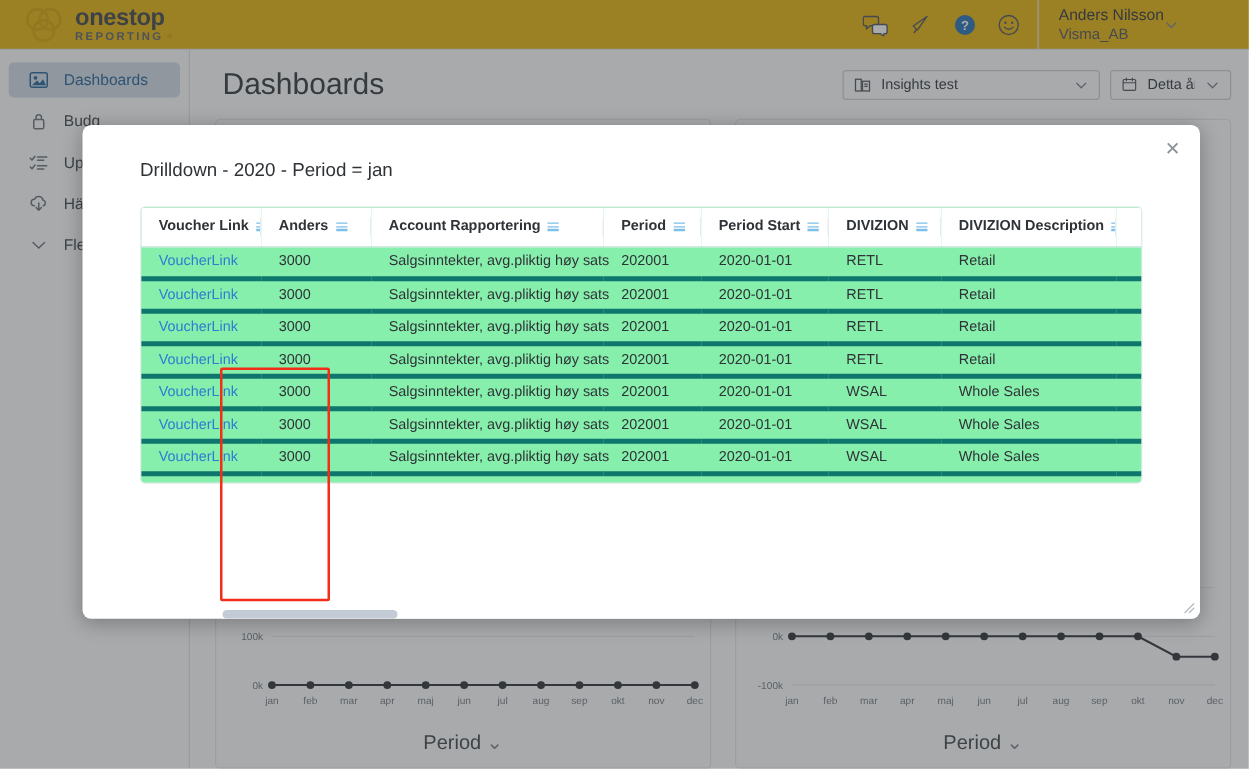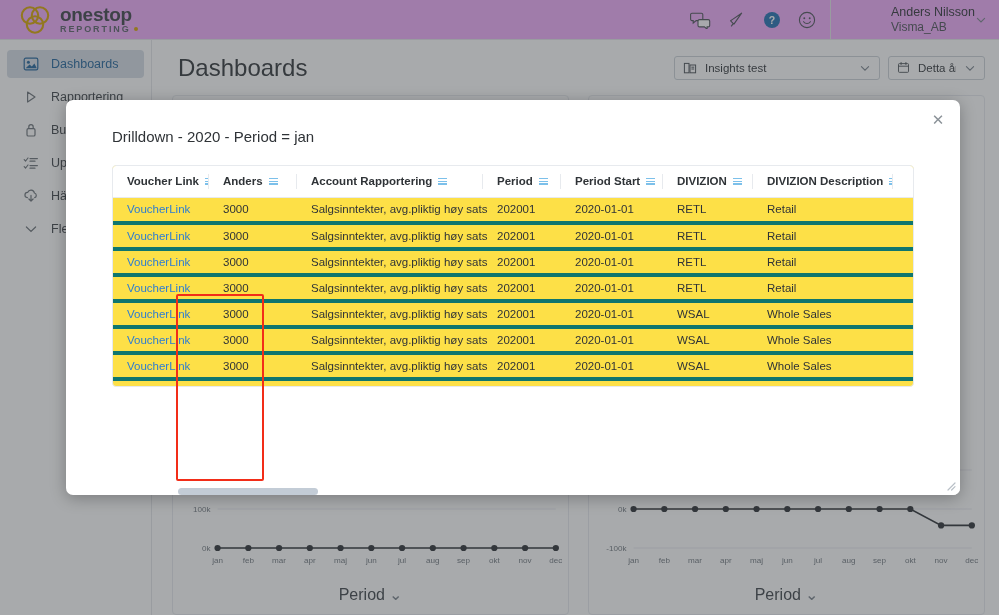--- a/index.html
+++ b/index.html
@@ -12,21 +12,21 @@
 
   
   .app {
     position: absolute; inset: 0;
     background: #ffffff;
   }
 
   
   .topbar {
     position: absolute; top: 0; left: 0; right: 0; height: 40px;
-    background: #f0abfc;
+    background: #eab308;
     border-bottom: 1px solid #e3e6ea;
     display: flex; align-items: center;
   }
   .logo-wrap {
     width: 152px; height: 40px;
     display: flex; align-items: center; padding-left: 18px; gap: 8px;
   }
   .logo-mark { width: 34px; height: 30px; flex: 0 0 auto; }
   .logo-text { line-height: 1; }
   .logo-text .l1 {
@@ -40,21 +40,21 @@
     display: inline-block; width: 4px; height: 4px; border-radius: 50%;
     background: #d8a400; margin-left: 3px; vertical-align: 1px;
   }
 
   .top-spacer { flex: 1 1 auto; }
   .top-icons { display: flex; align-items: center; gap: 17px; padding-right: 14px; }
   .top-icons svg { display: block; }
   .divider-v { width: 1px; height: 40px; background: #e3e6ea; }
   .user-box {
     width: 168px; height: 40px; display: flex; align-items: center;
-    justify-content: flex-end; padding: 0 12px 0 16px;
+    justify-content: flex-start; padding: 0 12px 0 16px;
   }
   .user-name { font-size: 12.5px; color: #2f3337; line-height: 15px; }
   .user-org  { font-size: 12px;   color: #4b5156; line-height: 15px; }
 
   
   .sidebar {
     position: absolute; top: 40px; left: 0; bottom: 0; width: 152px;
     background: #ffffff; border-right: 1px solid #e3e6ea;
     padding-top: 10px;
   }
@@ -125,21 +125,21 @@
     position: absolute; left: 46px; top: 28px;
     font-size: 15px; font-weight: normal; color: #2f3337;
   }
   .modal-resize {
     position: absolute; right: 4px; bottom: 4px; width: 12px; height: 12px;
   }
 
   
   .tbl-wrap {
     position: absolute; left: 46px; top: 65px; width: 802px; height: 222px;
-    border: 1px solid #e7eaee; border-radius: 4px; background: #fde047;
+    border: 1px solid #e7eaee; border-radius: 4px; background: #86efac;
     overflow: hidden;
   }
   table.dt { border-collapse: collapse; width: 100%; table-layout: fixed; }
   table.dt th {
     height: 31px; font-size: 11.5px; font-weight: bold; color: #2f3337;
     text-align: left; padding: 0 0 0 14px; background: #fff;
     border-bottom: 1px solid #e7eaee; position: relative; white-space: nowrap;
   }
   table.dt th .th-in { display: flex; align-items: center; gap: 6px; }
   table.dt th .sep {
@@ -231,26 +231,20 @@
   </div>
 
   <div class="sidebar">
     <div class="nav-item active">
       <svg class="nav-ico" viewBox="0 0 16 16">
         <rect x="1.2" y="2.2" width="13.6" height="11.6" rx="1.6" fill="none" stroke="#20639b" stroke-width="1.2"></rect>
         <circle cx="5.4" cy="6.2" r="1.5" fill="#20639b"></circle>
         <path d="M2.6 12.2 6.6 8.4l2.2 2.1 2.6-3.1 2.4 4.8z" fill="#20639b"></path>
       </svg>
       <span class="nav-lbl">Dashboards</span>
-    </div>
-    <div class="nav-item">
-      <svg class="nav-ico" viewBox="0 0 16 16">
-        <path d="M4.6 3 12 8l-7.4 5z" fill="none" stroke="#6b7278" stroke-width="1.2" stroke-linejoin="round"></path>
-      </svg>
-      <span class="nav-lbl">Rapportering</span>
     </div>
     <div class="nav-item">
       <svg class="nav-ico" viewBox="0 0 16 16">
         <rect x="4" y="6.6" width="8" height="7.4" rx="1.3" fill="none" stroke="#6b7278" stroke-width="1.2"></rect>
         <path d="M5.8 6.6V4.9a2.2 2.2 0 0 1 4.4 0v1.7" fill="none" stroke="#6b7278" stroke-width="1.2"></path>
       </svg>
       <span class="nav-lbl">Budg</span>
     </div>
     <div class="nav-item">
       <svg class="nav-ico" viewBox="0 0 16 16">

